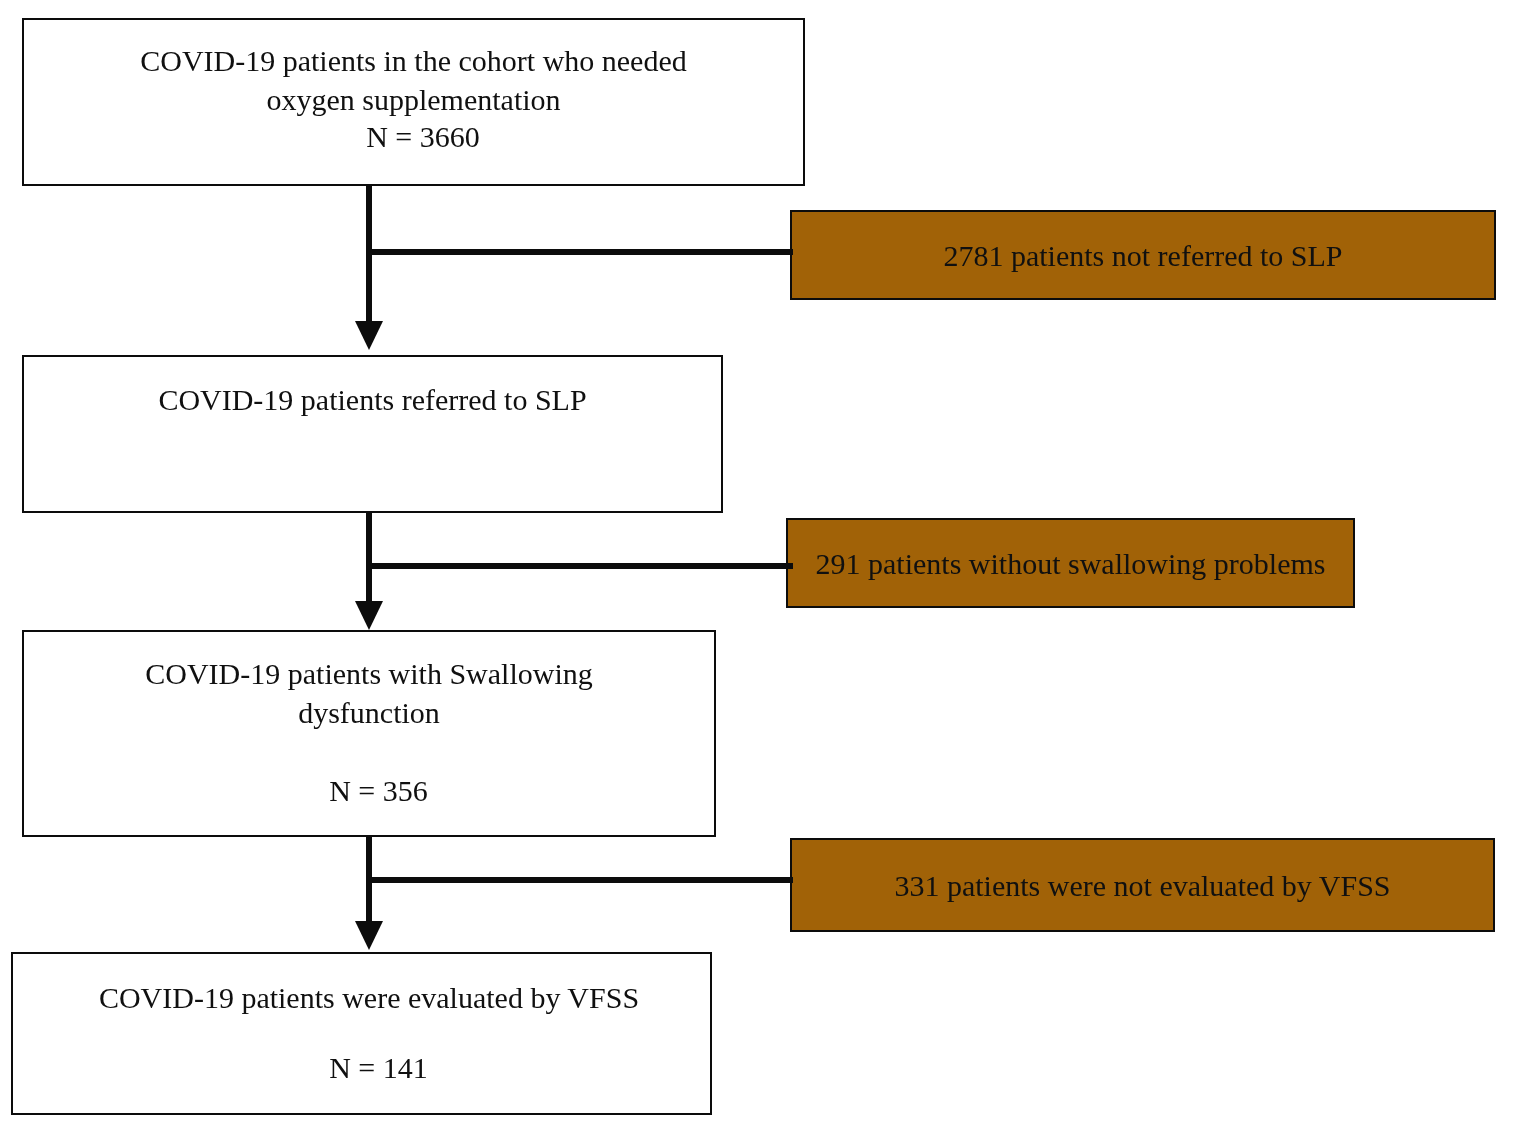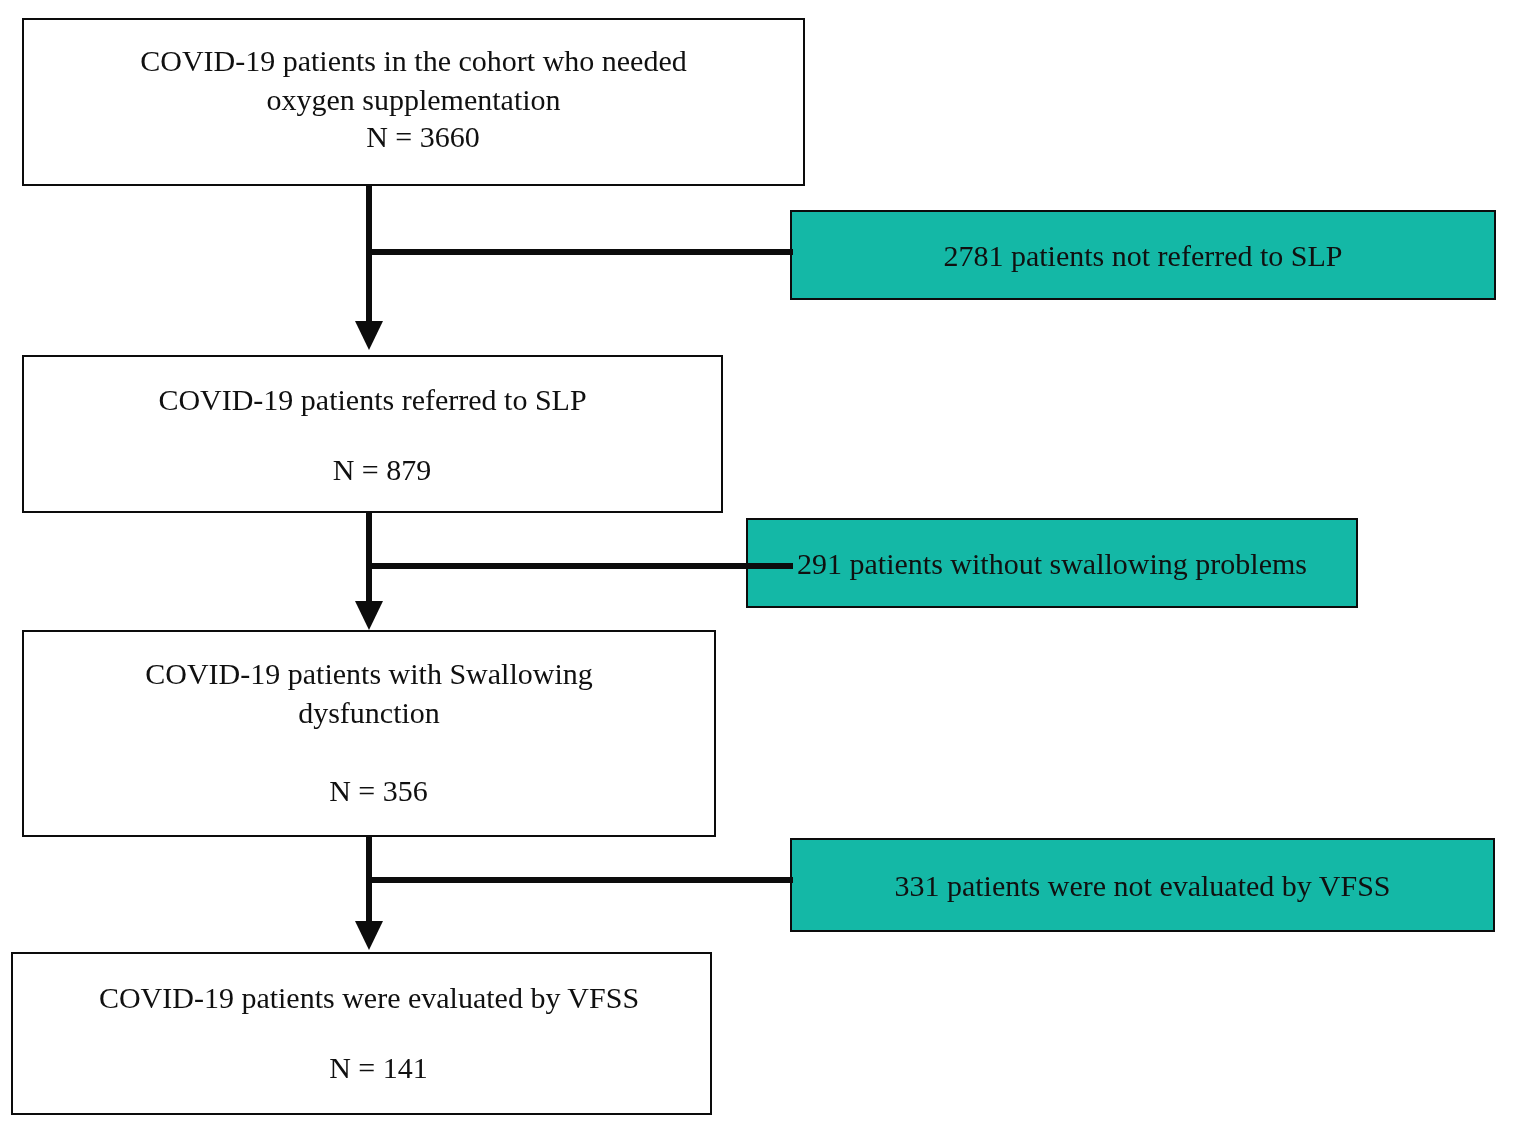--- a/index.html
+++ b/index.html
@@ -61,29 +61,29 @@
 
   #box-vfss        { left: 11px;  top: 952px;  width: 701px; height: 163px; padding-left: 15px; }
   #box-vfss .node-text  { margin-top: 24px; }
   #box-vfss .node-count { margin-top: 34px; }
 
   
   .exclusion-box {
     position: absolute;
     box-sizing: border-box;
     border: 2px solid #0c0c0c;
-    background: #14b8a6;
+    background: #a16207;
     display: flex;
     align-items: center;
     justify-content: center;
   }
   .exclusion-box .node-text { font-size: 30px; margin: 0; }
 
   #box-excl-slp     { left: 790px; top: 210px; width: 706px; height: 90px; }
-  #box-excl-swallow { left: 746px; top: 518px; width: 612px; height: 90px; }
+  #box-excl-swallow { left: 786px; top: 518px; width: 569px; height: 90px; }
   #box-excl-vfss    { left: 790px; top: 838px; width: 705px; height: 94px; font-family: Liberation Serif, serif; }
 
   
   .v-line {
     position: absolute;
     width: 6px;
     background: #0c0c0c;
     left: 366px;
   }
   .h-line {
@@ -123,21 +123,20 @@
 <div id="flow-canvas">
 
   <div class="node-box" id="box-cohort">
     <div class="node-text">COVID-19 patients in the cohort who needed
 oxygen supplementation</div>
     <div class="node-count">N = 3660</div>
   </div>
 
   <div class="node-box" id="box-referred">
     <div class="node-text">COVID-19 patients referred to SLP</div>
-    <div class="node-count">N = 879</div>
   </div>
 
   <div class="node-box" id="box-dysfunction">
     <div class="node-text">COVID-19 patients with Swallowing
 dysfunction</div>
     <div class="node-count">N = 356</div>
   </div>
 
   <div class="node-box" id="box-vfss">
     <div class="node-text">COVID-19 patients were evaluated by VFSS</div>

